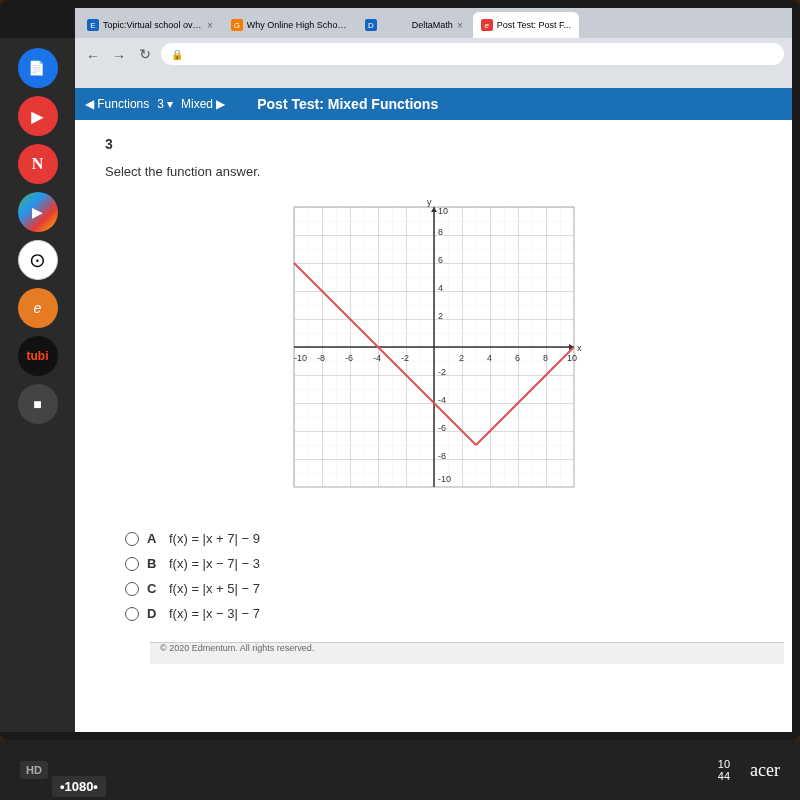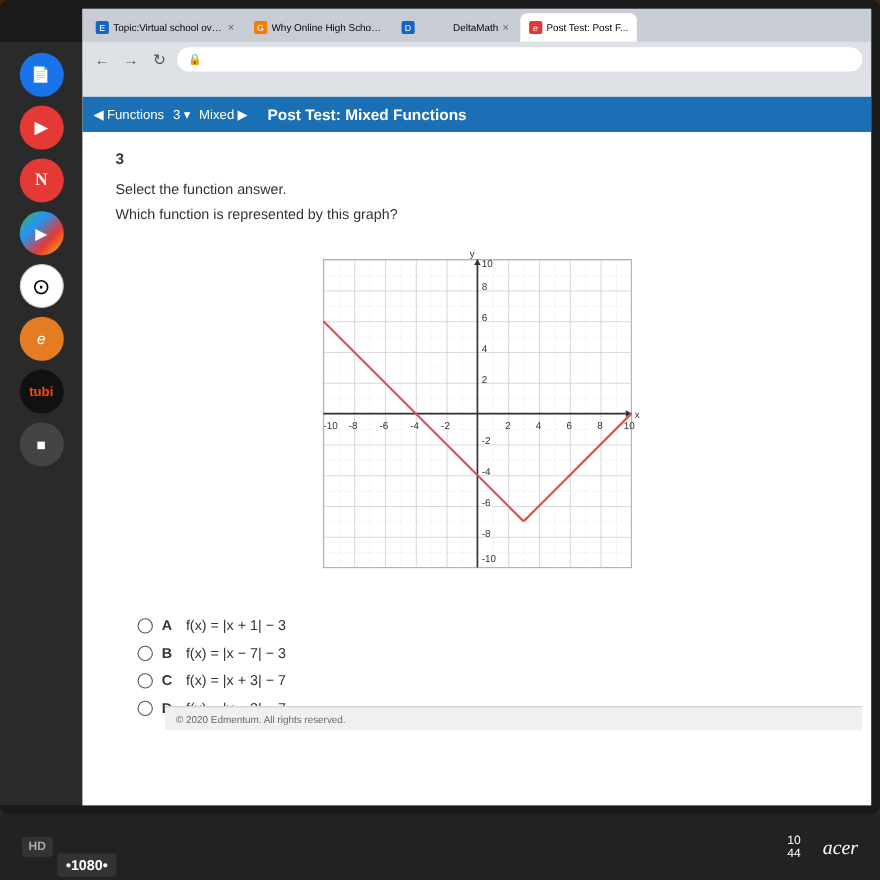--- a/index.html
+++ b/index.html
@@ -142,21 +142,21 @@
 
     .toolbar-counter {
       display: flex;
       align-items: center;
       gap: 3px;
     }
 
     .toolbar-title {
       font-size: 14px;
       font-weight: bold;
-      margin-left: 10px;
+      margin-left: 24px;
     }
 
     
     .main-content {
       background: #ffffff;
       padding: 16px 30px;
       height: calc(100% - 80px);
       overflow-y: auto;
     }
 
@@ -254,21 +254,20 @@
 
     .footer-bar {
       position: absolute;
       bottom: 68px;
       left: 75px;
       right: 8px;
       height: 22px;
       background: #f0f0f0;
       border-top: 1px solid #ccc;
       display: flex;
-      align-items: center;
       padding: 0 10px;
       font-size: 9px;
       color: #666;
     }
 
     
     .taskbar {
       position: absolute;
       bottom: 0;
       left: 0;
@@ -313,21 +312,20 @@
       margin-left: auto;
       color: white;
       font-size: 11px;
       text-align: center;
     }
 
     .acer-logo {
       margin-left: auto;
       color: white;
       font-size: 18px;
-      font-style: italic;
       font-family: Georgia, serif;
     }
     .axis-line { stroke: #333; stroke-width: 1.5; }
     .axis-label { font-size: 9px; fill: #333; }
     .graph-line { stroke: #e05050; stroke-width: 2; fill: none; }
   </style>
 </head>
 <body>
 
 <div class="laptop-bezel"></div>
@@ -409,21 +407,20 @@
     </div>
     <div class="toolbar-title">Post Test: Mixed Functions</div>
   </div>
 
   <div class="main-content">
 
     <div class="question-number">3</div>
 
     <div class="question-instruction">Select the function answer.</div>
 
-    <div class="question-text">Which function is represented by this graph?</div>
 
     <div class="graph-container">
       <svg class="graph-svg" viewBox="0 0 340 320">
 
         <defs>
           <pattern id="minor-grid" width="14" height="14" patternUnits="userSpaceOnUse" x="30" y="20">
             <path d="M 14 0 L 0 0 0 14" fill="none" stroke="#e0e0e0" stroke-width="0.5"></path>
           </pattern>
           <pattern id="major-grid" width="28" height="28" patternUnits="userSpaceOnUse" x="30" y="20">
             <path d="M 28 0 L 0 0 0 28" fill="none" stroke="#c0c0c0" stroke-width="1"></path>
@@ -475,33 +472,33 @@
         <line x1="212" y1="258" x2="310" y2="160" class="graph-line" stroke="#e05050" stroke-width="2"></line>
 
       </svg>
     </div>
 
     <div class="answer-choices">
 
       <div class="answer-item">
         <div class="radio-circle"></div>
         <span class="answer-label">A</span>
-        <span class="answer-text">f(x) = |x + 1| − 3</span>
+        <span class="answer-text">f(x) = |x + 7| − 9</span>
       </div>
 
       <div class="answer-item">
         <div class="radio-circle"></div>
         <span class="answer-label">B</span>
         <span class="answer-text">f(x) = |x − 7| − 3</span>
       </div>
 
       <div class="answer-item">
         <div class="radio-circle"></div>
         <span class="answer-label">C</span>
-        <span class="answer-text">f(x) = |x + 3| − 7</span>
+        <span class="answer-text">f(x) = |x + 5| − 7</span>
       </div>
 
       <div class="answer-item">
         <div class="radio-circle"></div>
         <span class="answer-label">D</span>
         <span class="answer-text">f(x) = |x − 3| − 7</span>
       </div>
 
     </div>
 

